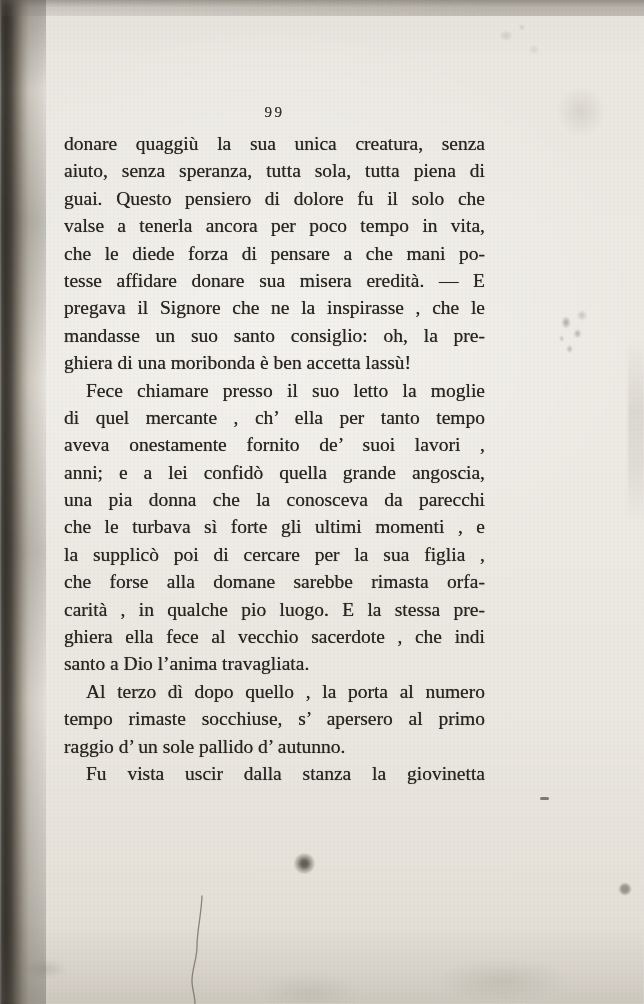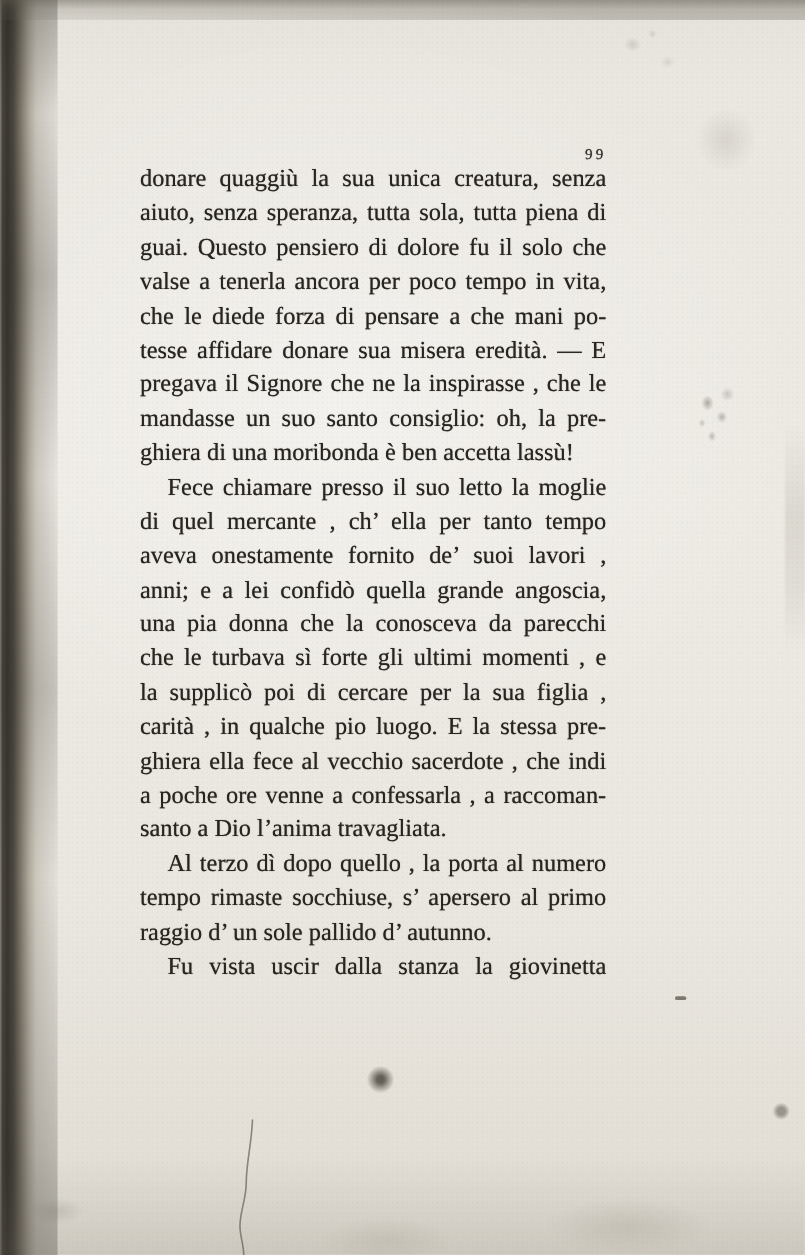--- a/index.html
+++ b/index.html
@@ -41,38 +41,37 @@
   }
   
   .top-edge {
     position: absolute; left: 0; top: 0; width: 100%; height: 16px;
     background:
       linear-gradient(90deg, rgba(105,99,88,0.10), rgba(105,99,88,0.30) 75%),
       linear-gradient(180deg, rgba(95,90,80,0.45), rgba(95,90,80,0.10) 45%, transparent);
     filter: blur(0.6px);
   }
   .pagenum {
-    position: absolute; left: 64px; top: 116px; width: 421px;
-    text-align: right;
-    font-size: 12px; letter-spacing: 2.5px;
+    position: absolute; left: 64px; top: 104px; width: 421px;
+    text-align: center;
+    font-size: 15px; letter-spacing: 2.5px;
     color: #35322c;
     text-shadow: 0 0 0.6px rgba(53,50,44,0.8);
   }
   .text {
     position: absolute; left: 64px; top: 130px; width: 421px;
     font-size: 19.5px; line-height: 27.4px;
     color: #282520;
     text-shadow: 0 0 0.7px rgba(40,37,32,0.75);
   }
   .line {
     height: 27.4px;
     overflow: hidden;
     text-align: justify;
     text-align-last: justify;
-    margin-left: 48px;
   }
   .line.end { text-align-last: left; }
   .line.indent { padding-left: 22px; }
   
   .stain { position: absolute; pointer-events: none; }
   .stain-cluster-right {
     left: 552px; top: 300px; width: 44px; height: 70px;
     background:
       radial-gradient(7px 9px at 32% 32%, rgba(108,103,94,0.50), transparent 70%),
       radial-gradient(6px 7px at 58% 48%, rgba(108,103,94,0.42), transparent 70%),
@@ -163,23 +162,23 @@
       <div class="line end">ghiera di una moribonda è ben accetta lassù!</div>
     </div>
     <div class="para">
       <div class="line indent">Fece chiamare presso il suo letto la moglie</div>
       <div class="line">di quel mercante , ch’ ella per tanto tempo</div>
       <div class="line">aveva onestamente fornito de’ suoi lavori ,</div>
       <div class="line">anni; e a lei confidò quella grande angoscia,</div>
       <div class="line">una pia donna che la conosceva da parecchi</div>
       <div class="line">che le turbava sì forte gli ultimi momenti , e</div>
       <div class="line">la supplicò poi di cercare per la sua figlia ,</div>
+      <div class="line">che forse alla domane sarebbe rimasta orfa-</div>
       <div class="line">carità , in qualche pio luogo. E la stessa pre-</div>
       <div class="line">ghiera ella fece al vecchio sacerdote , che indi</div>
-      <div class="line">a poche ore venne a confessarla , a raccoman-</div>
       <div class="line end">santo a Dio l’anima travagliata.</div>
     </div>
     <div class="para">
       <div class="line indent">Al terzo dì dopo quello , la porta al numero</div>
       <div class="line">tempo rimaste socchiuse, s’ apersero al primo</div>
       <div class="line end">raggio d’ un sole pallido d’ autunno.</div>
     </div>
     <div class="para">
       <div class="line indent">Fu vista uscir dalla stanza la giovinetta</div>
     </div>

